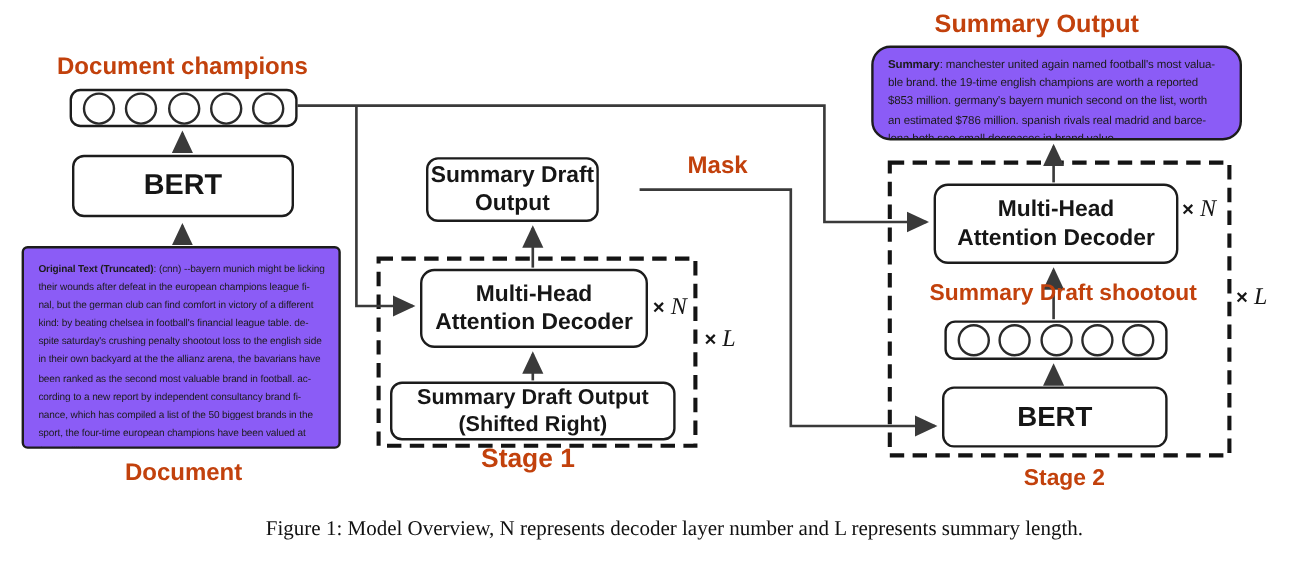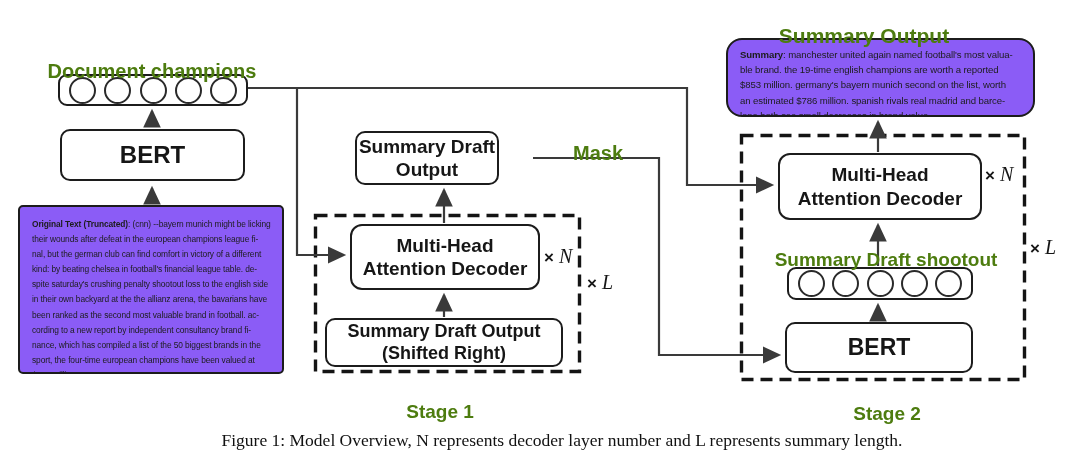--- a/index.html
+++ b/index.html
@@ -11,23 +11,22 @@
   }
   svg.overlay { position:absolute; left:0; top:0; width:1080px; height:469px; z-index:1; }
 
   .box {
     position:absolute; background:#fff; border:2.4px solid #1c1c1c;
     display:flex; align-items:center; justify-content:center; text-align:center;
     font-weight:700; color:#161616; z-index:2; line-height:1.22;
     white-space:pre-line;
   }
   .lbl {
-    position:absolute; font-weight:700; color:#4d7c0f; text-align:center; z-index:3;
+    position:absolute; font-weight:700; color:#c2410c; text-align:center; z-index:3;
     white-space:pre-line;
-    margin-top:15px;
   }
   .circ-row { padding:0 9px; display:flex; align-items:center; justify-content:space-between; }
   .circle {
     width:27px; height:27px; border:2.2px solid #2a2a2a; border-radius:50%;
     background:#fff; flex:0 0 auto;
   }
   .textbox {
     position:absolute; background:#8b5cf6; border:2.4px solid #1c1c1c; z-index:2;
     text-align:left; color:#1c1c1c; overflow:hidden; white-space:pre;
   }
@@ -80,20 +79,21 @@
 nal, but the german club can find comfort in victory of a different
 kind: by beating chelsea in football's financial league table. de-
 spite saturday's crushing penalty shootout loss to the english side
 in their own backyard at the the allianz arena, the bavarians have
 been ranked as the second most valuable brand in football. ac-
 cording to a new report by independent consultancy brand fi-
 nance, which has compiled a list of the 50 biggest brands in the
 sport, the four-time european champions have been valued at
 $786 million.</span></div>
 
+  <div class="lbl" style="left:58px; top:383px; width:190px; font-size:20px;">Document</div>
 
   <div class="box" style="left:355px; top:131px; width:144px; height:54px; border-radius:10px; font-size:19px;">Summary Draft
 Output</div>
 
   <div class="lbl" style="left:560px; top:127px; width:76px; font-size:20px;">Mask</div>
 
   <div class="box" style="left:350px; top:224px; width:190px; height:66px; border-radius:12px; font-size:19px;">Multi-Head
 Attention Decoder</div>
 
   <div class="box" style="left:325px; top:318px; width:238px; height:49px; border-radius:10px; font-size:18px;">Summary Draft Output
@@ -101,21 +101,21 @@
 
   <div class="times-wrap" style="left:544px; top:245px;">
     <span class="times-x">×</span>
     <span class="times-var">N</span>
   </div>
   <div class="times-wrap" style="left:587px; top:271px;">
     <span class="times-x">×</span>
     <span class="times-var">L</span>
   </div>
 
-  <div class="lbl" style="left:312px; top:386px; width:256px; font-size:19px;">Stage 1</div>
+  <div class="lbl" style="left:312px; top:369px; width:256px; font-size:22px;">Stage 1</div>
 
   <div class="lbl" style="left:726px; top:9px; width:276px; font-size:21px;">Summary Output</div>
 
   <div class="textbox" style="left:726px; top:38px; width:309px; height:79px; border-radius:16px; border-width:2.2px; padding:7px 8px 5px 12px; font-size:9.6px; line-height:15.2px; letter-spacing:-0.1px;"><span class="lead">Summary</span><span>: manchester united again named football's most valua-
 ble brand. the 19-time english champions are worth a reported
 $853 million. germany's bayern munich second on the list, worth
 an estimated $786 million. spanish rivals real madrid and barce-
 lona both see small decreases in brand value.</span></div>
 
   <div class="box" style="left:778px; top:153px; width:204px; height:67px; border-radius:12px; font-size:19px;">Multi-Head

